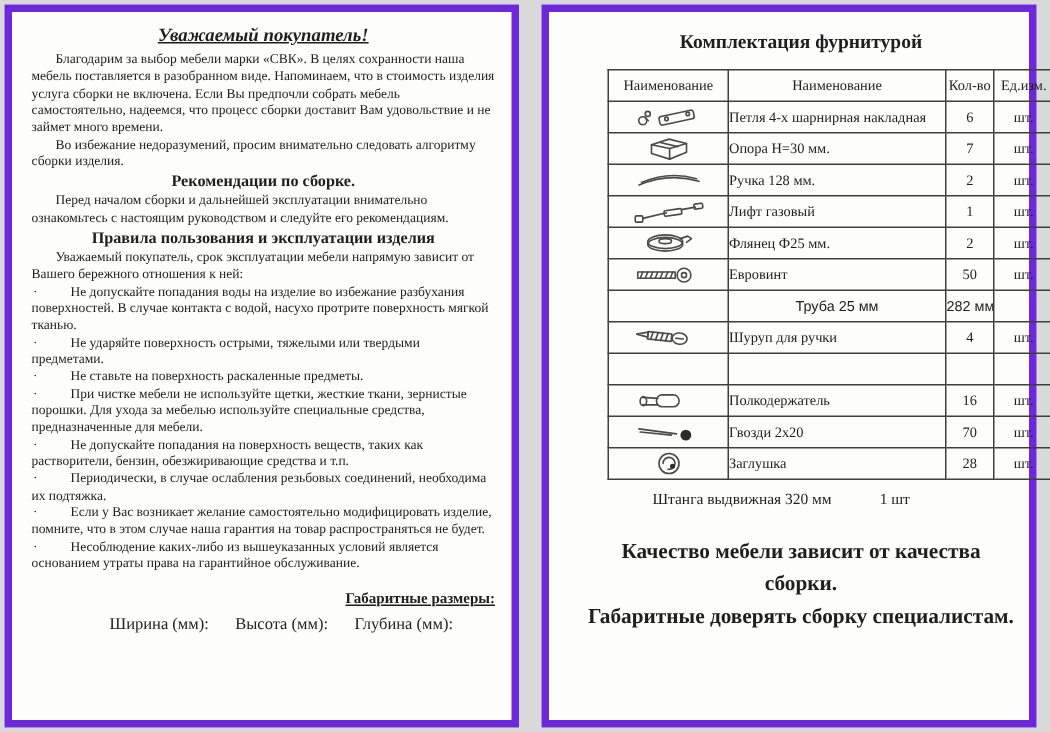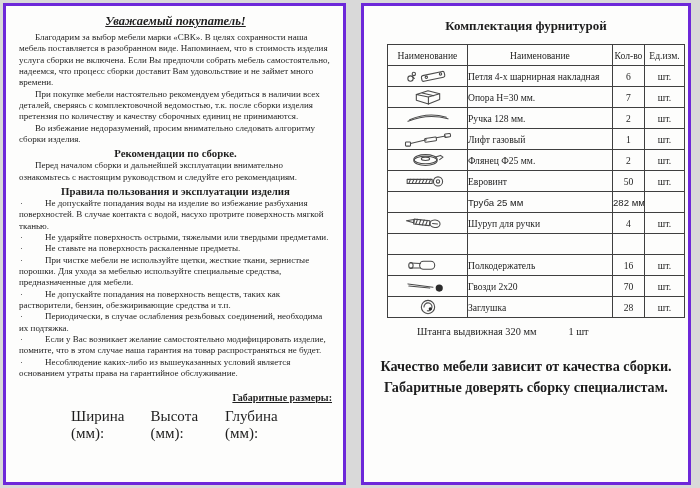--- a/index.html
+++ b/index.html
@@ -3,66 +3,66 @@
 <meta charset="utf-8">
 <style>
   html,body{margin:0;padding:0;}
   body{
     width:700px;height:488px;position:relative;overflow:hidden;
     background:#d9d9d9;
     font-family:"Liberation Serif", serif;color:#1e1e1e;
   }
   .page{
     position:absolute;top:3px;height:482px;background:#fdfdfc;
-    border:3px solid #6d28d9;box-sizing:border-box;
+    border:5px solid #6d28d9;box-sizing:border-box;
   }
   #page-left{left:3px;width:343px;padding:7px 11px 6px 13px;}
-  #page-right{left:361px;width:330px;padding:7px 8px 6px 8px;}
+  #page-right{left:361px;width:330px;padding:7px 8px 6px 24px;}
 
   
   .doc-title{text-align:center;font-weight:bold;font-style:italic;
     text-decoration:underline;font-size:12.5px;margin:1px 0 3px;}
   .body-p{font-size:9px;line-height:1.26;margin:0;text-indent:16px;}
   .sec-h{text-align:center;font-weight:bold;font-size:10.8px;margin:2px 0 1px;}
   #bullet-list{list-style:none;margin:0;padding:0;}
   #bullet-list li{position:relative;font-size:9px;line-height:1.26;text-indent:26px;}
   #bullet-list li .mark{position:absolute;left:1px;top:0;text-indent:0;font-size:9px;}
   .dims-title{text-align:right;font-weight:bold;text-decoration:underline;
     font-size:10px;margin:13px 0 5px;}
   .dims-row{display:flex;justify-content:space-between;
-    padding:0 28px 0 52px;font-size:15px;}
+    padding:0 28px 0 52px;font-size:11px;}
 
   
   .kit-title{text-align:center;font-weight:bold;font-size:13px;margin:5px 0 10px;}
   table.kit{border-collapse:collapse;table-layout:fixed;width:297px;margin-left:15px;}
   table.kit th,table.kit td{border:1px solid #3f3f3f;height:20px;
     font-size:9.6px;font-weight:normal;padding:0;overflow:hidden;white-space:nowrap;}
   table.kit th{text-align:center;}
   td.c-icon{text-align:center;}
   td.c-name{padding-left:5px;}
   td.c-qty,td.c-unit{text-align:center;}
-  td.sans{font-family:"Liberation Sans", sans-serif;font-size:9.2px;}
+  td.sans{font-family:"Liberation Sans", sans-serif;font-size:9.2px;text-align:center;}
   td.indent{padding-left:24px;}
   .shtanga{margin:8px 0 0 45px;font-size:10.3px;}
   .shtanga .qty{display:inline-block;margin-left:32px;}
   .quality{margin-top:19px;text-align:center;font-weight:bold;
     font-size:14.2px;line-height:1.5;}
   svg.hw{display:block;margin:0 auto;}
 </style>
 </head>
 <body>
 
 <div class="page" id="page-left">
   <div class="doc-title">Уважаемый покупатель!</div>
   <p class="body-p">Благодарим за выбор мебели марки «СВК». В целях сохранности наша мебель поставляется в разобранном виде. Напоминаем, что в стоимость изделия услуга сборки не включена. Если Вы предпочли собрать мебель самостоятельно, надеемся, что процесс сборки доставит Вам удовольствие и не займет много времени.</p>
-  <p class="body-p">При покупке мебели настоятельно рекомендуем убедиться в наличии всех деталей, сверяясь с комплектовочной ведомостью, т.к. после сборки изделия претензия по количеству и качеству сборочных единиц не принимаются.</p>
   <p class="body-p">Во избежание недоразумений, просим внимательно следовать алгоритму сборки изделия.</p>
   <div class="sec-h">Рекомендации по сборке.</div>
   <p class="body-p">Перед началом сборки и дальнейшей эксплуатации внимательно ознакомьтесь с настоящим руководством и следуйте его рекомендациям.</p>
   <div class="sec-h">Правила пользования и эксплуатации изделия</div>
+  <p class="body-p">Уважаемый покупатель, срок эксплуатации мебели напрямую зависит от Вашего бережного отношения к ней:</p>
   <ul id="bullet-list">
       <li><span class="mark">·</span>Не допускайте попадания воды на изделие во избежание разбухания поверхностей. В случае контакта с водой, насухо протрите поверхность мягкой тканью.</li>
       <li><span class="mark">·</span>Не ударяйте поверхность острыми, тяжелыми или твердыми предметами.</li>
       <li><span class="mark">·</span>Не ставьте на поверхность раскаленные предметы.</li>
       <li><span class="mark">·</span>При чистке мебели не используйте щетки, жесткие ткани, зернистые порошки. Для ухода за мебелью используйте специальные средства, предназначенные для мебели.</li>
       <li><span class="mark">·</span>Не допускайте попадания на поверхность веществ, таких как растворители, бензин, обезжиривающие средства и т.п.</li>
       <li><span class="mark">·</span>Периодически, в случае ослабления резьбовых соединений, необходима их подтяжка.</li>
       <li><span class="mark">·</span>Если у Вас возникает желание самостоятельно модифицировать изделие, помните, что в этом случае наша гарантия на товар распространяться не будет.</li>
       <li><span class="mark">·</span>Несоблюдение каких-либо из вышеуказанных условий является основанием утраты права на гарантийное обслуживание.</li>
     </ul>

